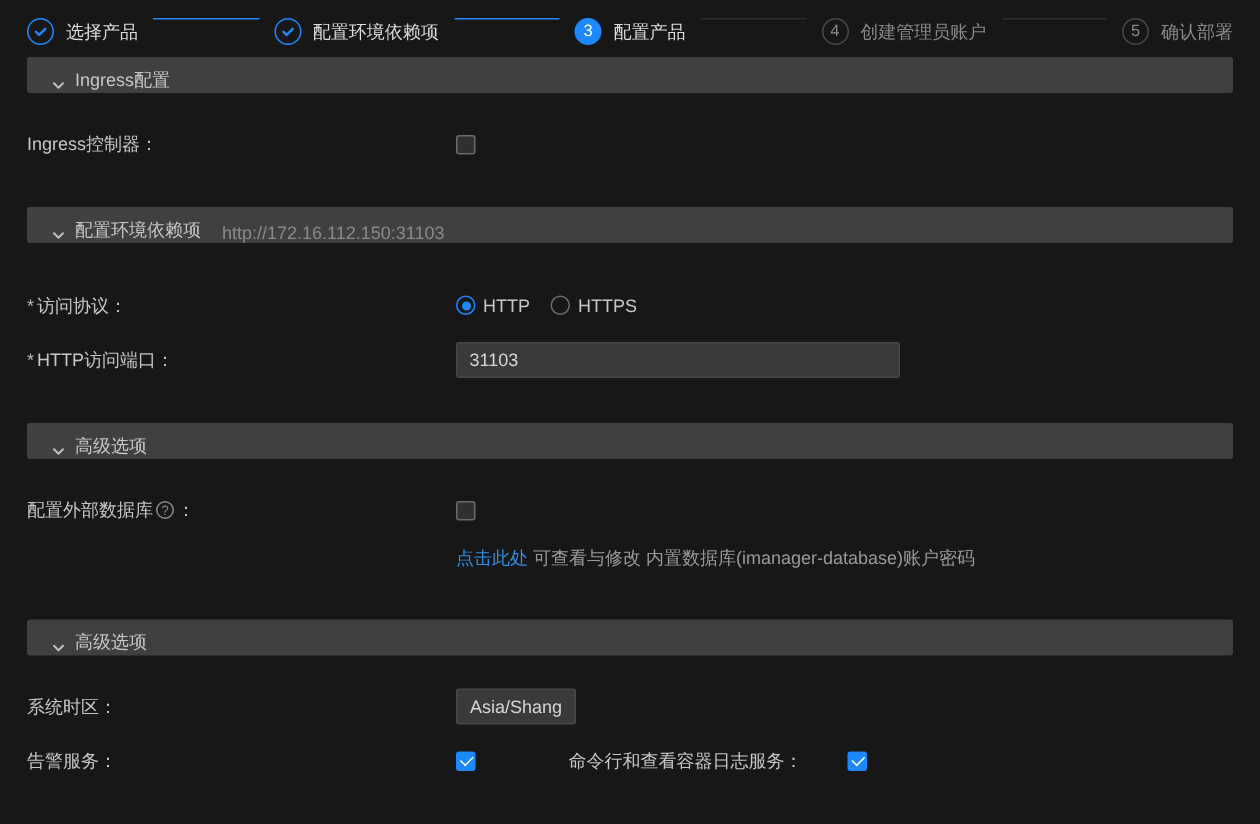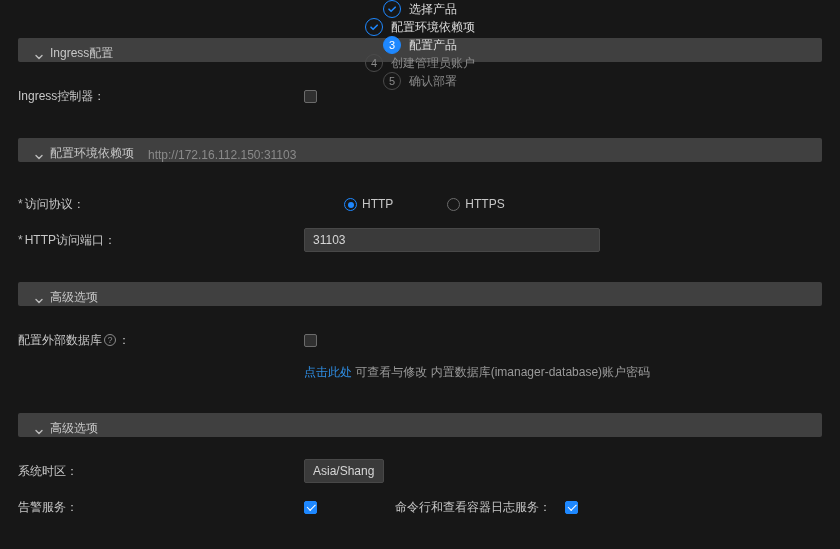--- a/index.html
+++ b/index.html
@@ -9,24 +9,23 @@
     font-family: "Microsoft YaHei", "PingFang SC", Arial, sans-serif;
     font-size: 12px;
     width: 840px;
     height: 549px;
     overflow: hidden;
   }
 
   
   .stepper {
     display: flex;
-    align-items: center;
+    align-items: flex-start;
     height: 38px;
-    padding: 0 18px;
-    flex-direction: column;
+    padding: 12px 18px;
   }
   .step {
     display: flex;
     align-items: center;
   }
   .step-circle {
     width: 18px;
     height: 18px;
     border-radius: 50%;
     display: flex;
@@ -165,26 +164,25 @@
     width: 4px;
     height: 7px;
     border: solid #fff;
     border-width: 0 1.6px 1.6px 0;
     transform: rotate(45deg) translateY(-1px);
   }
 
   
   .radio {
     display: inline-flex;
-    align-items: flex-end;
+    align-items: flex-start;
     gap: 5px;
     cursor: pointer;
     color: #c7c7c7;
     font-size: 12px;
-    margin-left: 40px;
   }
   .radio .dot {
     width: 13px;
     height: 13px;
     border: 1.5px solid #6b6b6b;
     border-radius: 50%;
     display: inline-flex;
     align-items: center;
     justify-content: center;
   }
@@ -207,21 +205,21 @@
     padding-left: 286px;
     align-items: center;
   }
   .side-group {
     display: flex;
     align-items: center;
   }
   .side-group .side-label {
     text-align: right;
     color: #c7c7c7;
-    margin-right: 14px;
+    margin-right: 30px;
     font-size: 12px;
   }
 
   .spacer-sm { height: 14px; }
 </style>
 </head>
 <body>
 
 <div class="stepper">
   <div class="step done">

